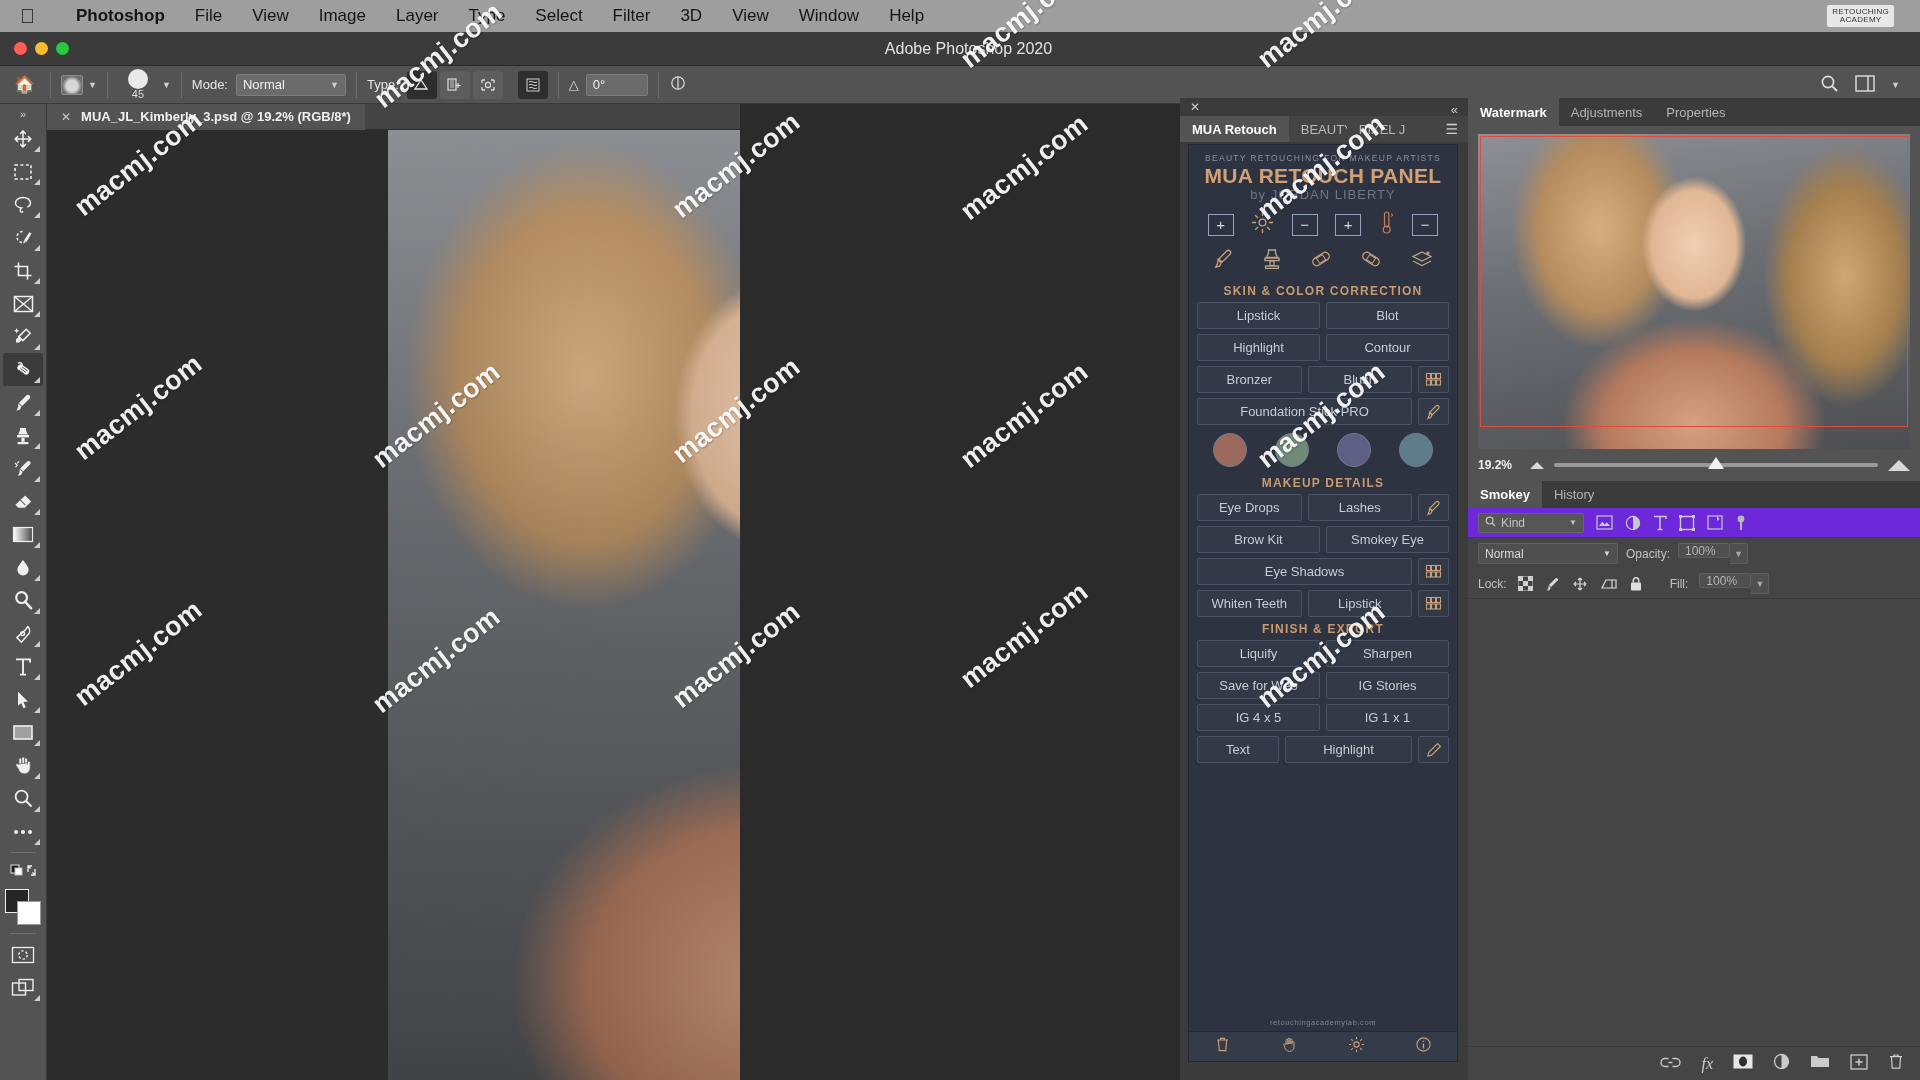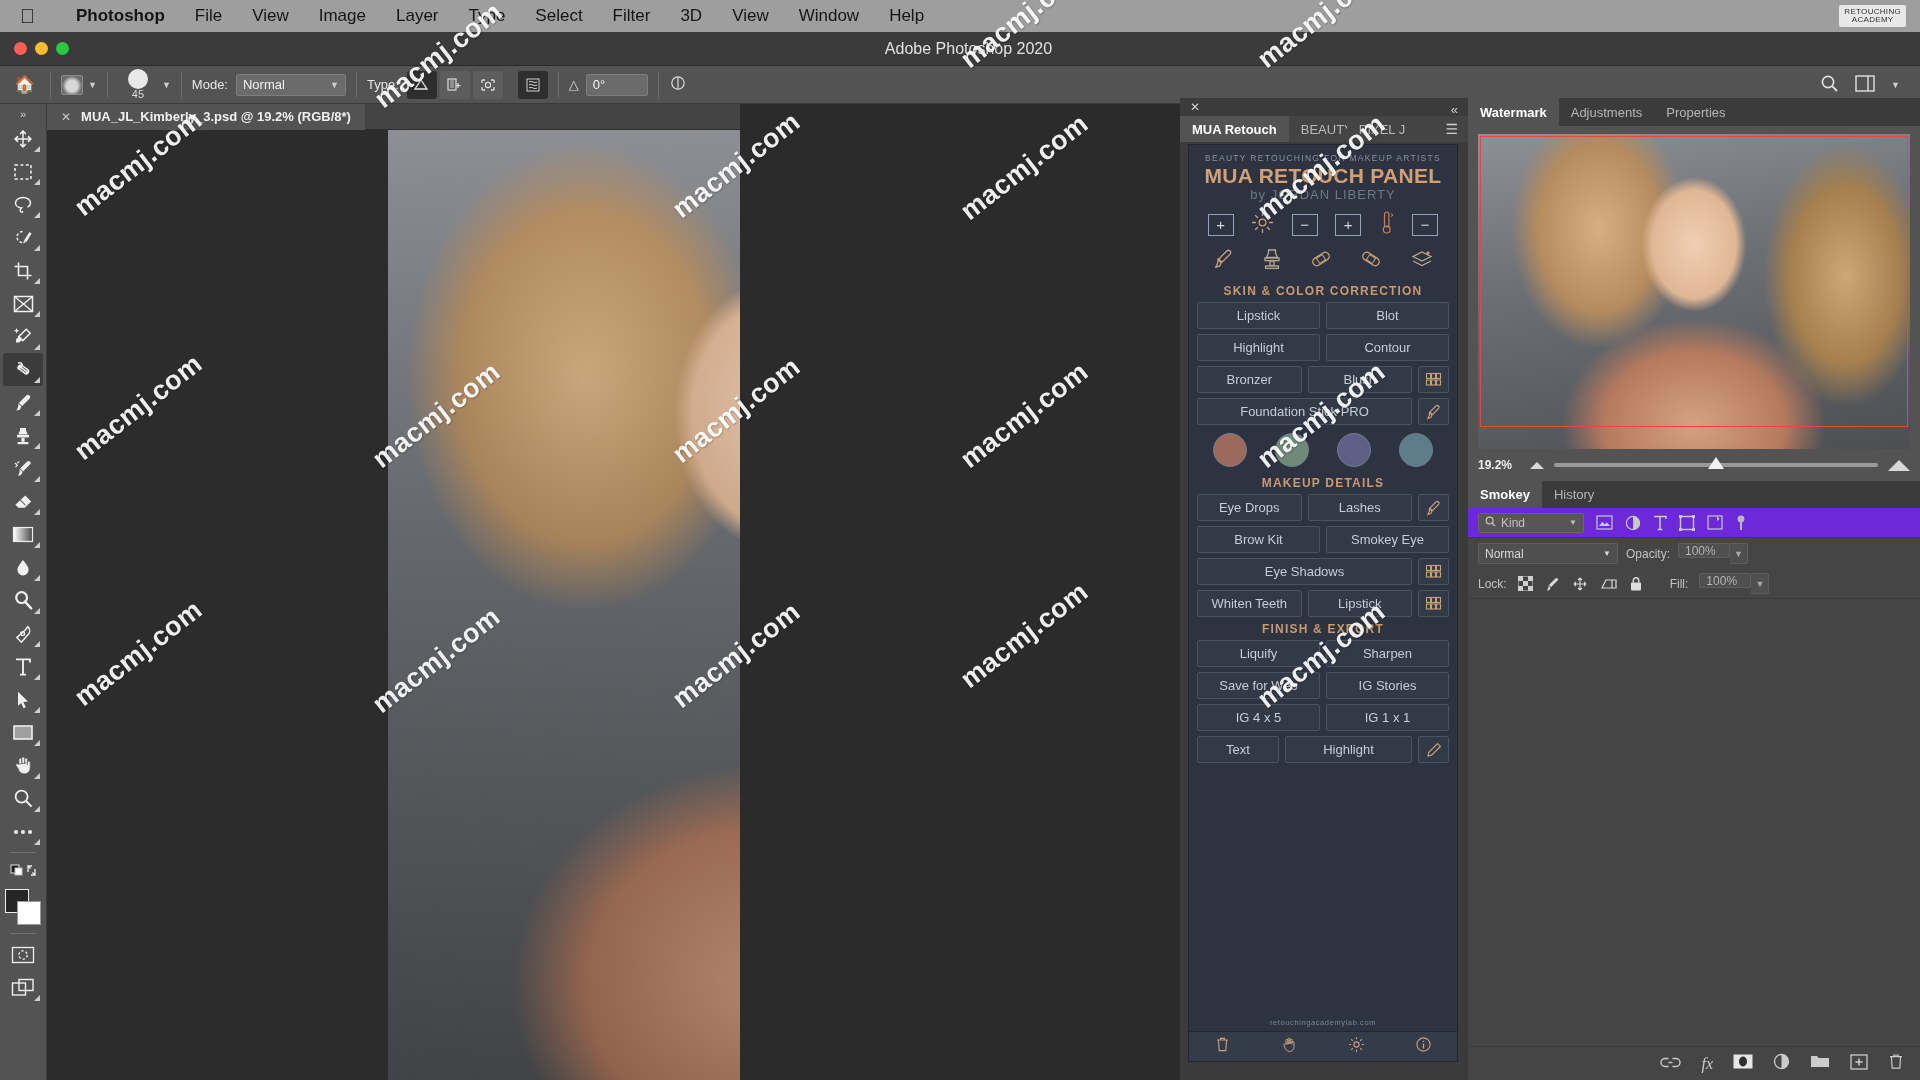--- a/index.html
+++ b/index.html
@@ -13,21 +13,21 @@
 
   
   .macbar {
     position:absolute; left:0; top:0; width:1920px; height:32px;
     background:#9e9e9e; display:flex; align-items:center; gap:0px;
     padding-left:20px; color:#151515; font-size:17px;
   }
   .macbar .apple { font-size:20px; margin-right:26px; line-height:1; }
   .macbar .mi { padding:0 15px; white-space:nowrap; }
   .macbar .mi.bold { font-weight:bold; }
-  .macbar .right { margin-left:auto; display:flex; align-items:center; gap:18px; padding-right:14px; }
+  .macbar .right { margin-left:auto; display:flex; align-items:center; gap:18px; padding-right:26px; }
   .macbar .badge {
     background:#e8e8e8; color:#333; font-size:8px; line-height:1.05;
     padding:3px 5px; border-radius:2px; text-align:center; letter-spacing:.3px;
   }
 
   
   .titlebar {
     position:absolute; left:0; top:32px; width:1920px; height:34px;
     background:#3b3b3b; display:flex; align-items:center;
     border-bottom:1px solid #2a2a2a;

